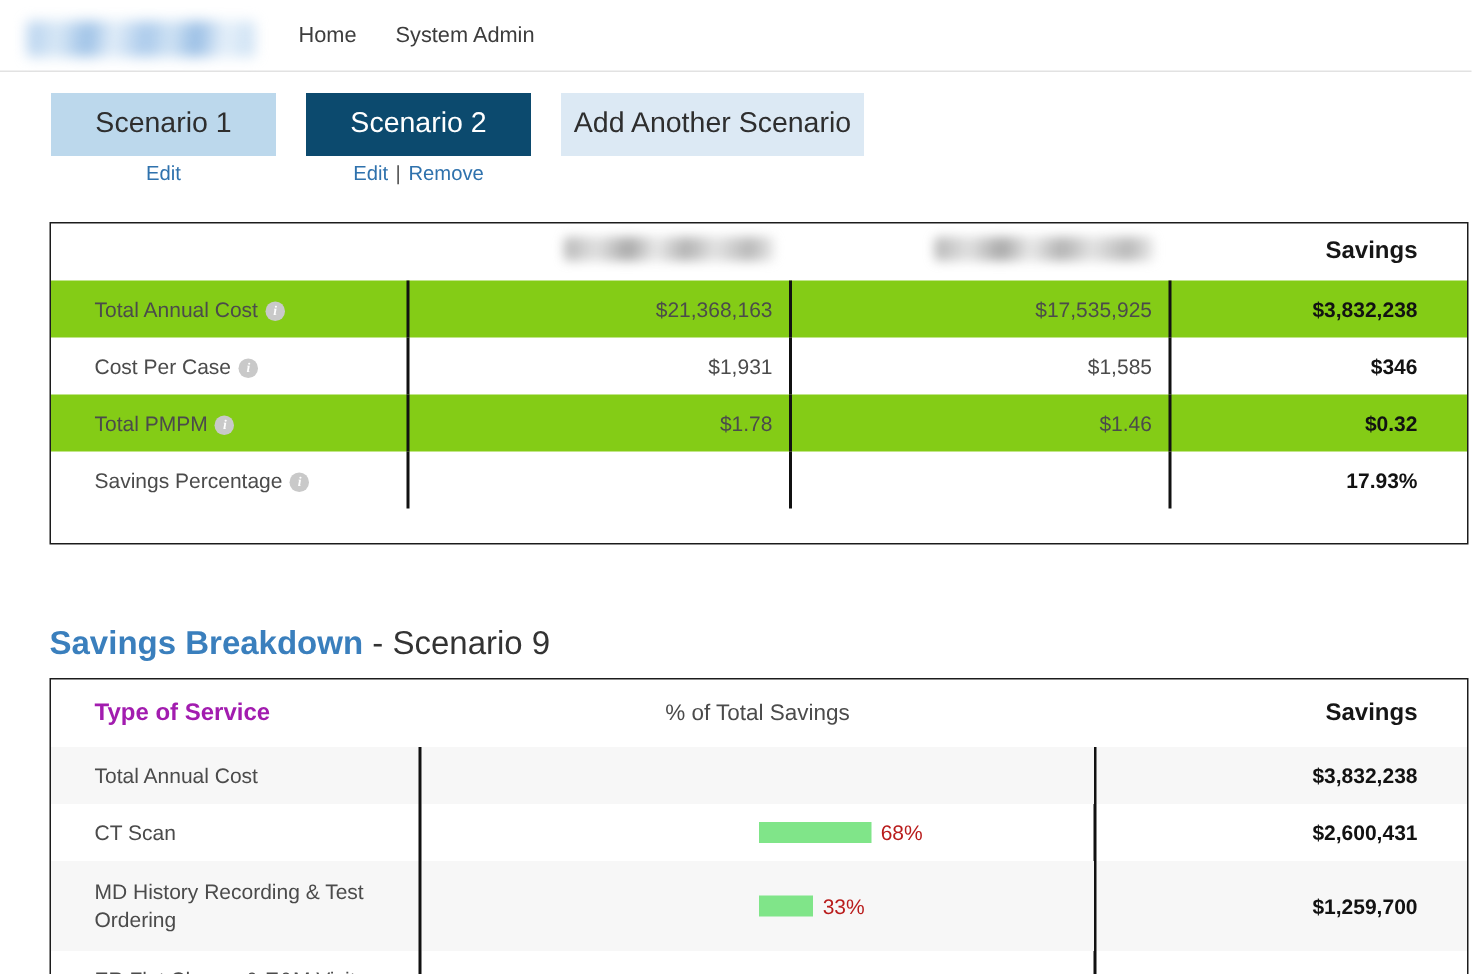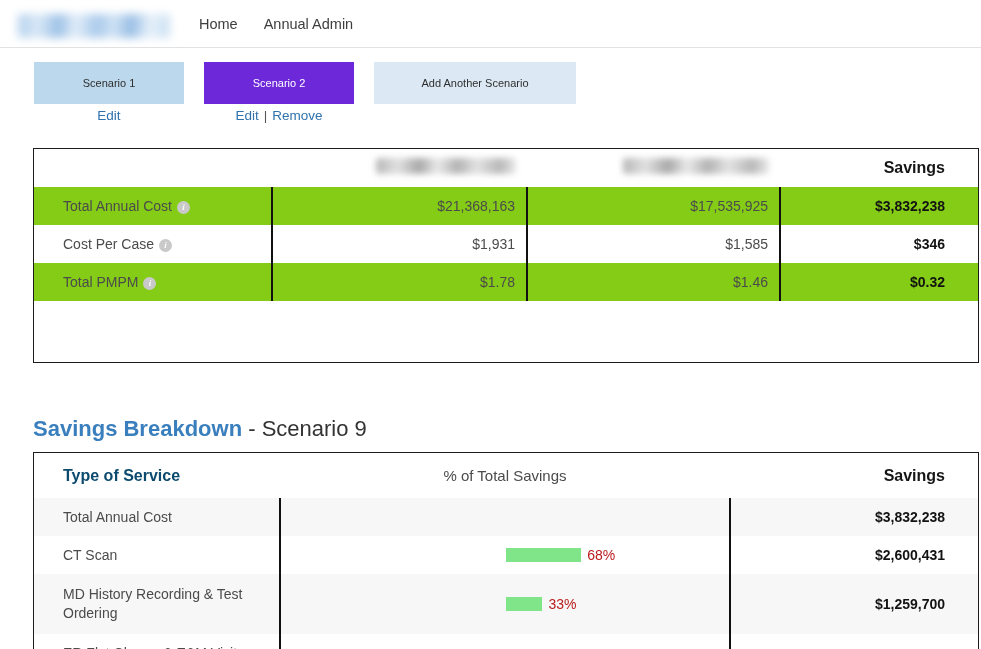--- a/index.html
+++ b/index.html
@@ -42,24 +42,24 @@
   }
   .nav-link.admin { display: flex; align-items: center; gap: 7px; padding-left: 19px; }
   .person-icon { display: block; width: 15px; height: 15px; }
 
   
   .tabbar { position: absolute; left: 0; top: 62px; width: 981px; }
   .tabs-row { position: relative; height: 42px; }
   .tab {
     position: absolute; top: 0; height: 42px;
     display: flex; align-items: center; justify-content: center;
-    font-size: 11px; cursor: pointer; white-space: nowrap;
+    font-size: 19px; cursor: pointer; white-space: nowrap;
   }
   .tab.s1 { left: 34px; width: 150px; background: #bcd8ec; color: #2e2e2e; }
-  .tab.s2 { left: 204px; width: 150px; background: #6d28d9; color: #ffffff; }
+  .tab.s2 { left: 204px; width: 150px; background: #0c4a6e; color: #ffffff; }
   .tab.add { left: 374px; width: 202px; background: #dce9f4; color: #2e2e2e; }
 
   .tab-actions { position: relative; height: 22px; }
   .acts {
     position: absolute; top: 0; height: 22px;
     display: flex; align-items: center; justify-content: center;
     gap: 5px; font-size: 13.5px;
   }
   .acts.a1 { left: 34px; width: 150px; }
   .acts.a2 { left: 204px; width: 150px; }
@@ -108,41 +108,41 @@
   .bd-heading {
     position: absolute; left: 33px; top: 416px;
     font-size: 22px; white-space: nowrap;
   }
   .bd-heading .blue { color: #3a7fbd; font-weight: bold; }
   .bd-heading .dark { color: #333333; }
 
   
   #breakdown-card { left: 33px; top: 452px; width: 946px; height: 205px; overflow: hidden; }
   .bd-head td { height: 45px; font-size: 16px; }
-  .bd-head .h-left  { padding-left: 29px !important; font-weight: bold; color: #0c4a6e; }
+  .bd-head .h-left  { padding-left: 29px !important; font-weight: bold; color: #a21caf; }
   .bd-head .h-mid   { text-align: center; color: #4b4b4b; font-size: 15px; }
   .bd-head .h-right { text-align: right; padding-right: 33px !important; font-weight: bold; color: #161616; }
   .bd-row td { font-size: 14px; height: 38px; }
   .bd-row.alt td { background: #f7f7f7; }
   .bd-name { padding-left: 29px !important; color: #4b4b4b; padding-right: 10px !important; line-height: 19px; }
   .bd-bar  { position: relative; }
   .bd-amt  { text-align: right; padding-right: 33px !important; color: #121212; font-weight: bold; font-size: 15px; }
   .bd-row td.bl { border-left: 2px solid #111; }
   .barwrap { display: flex; align-items: center; gap: 6px; padding-left: 2px; }
   .bar { height: 14px; background: #80e589; display: block; }
   .barpct { font-size: 14px; color: #b91c1c; }
 </style>
 </head>
 <body>
 
 <div class="topnav">
   <div class="brand-logo"></div>
   <div class="nav-links">
     <div class="nav-link">Home</div>
-    <div class="nav-link">Annual Admin</div>
+    <div class="nav-link">System Admin</div>
   </div>
 </div>
 
 <div class="tabbar">
   <div class="tabs-row">
     <div class="tab s1">Scenario 1</div>
     <div class="tab s2">Scenario 2</div>
     <div class="tab add">Add Another Scenario</div>
   </div>
   <div class="tab-actions">
@@ -191,20 +191,26 @@
         <td class="cmp-sav bl">$346</td>
       </tr>
 
       <tr class="cmp-row alt">
         <td class="cmp-label"><span>Total PMPM</span><span class="info-ico">i</span></td>
         <td class="cmp-val bl">$1.78</td>
         <td class="cmp-val bl">$1.46</td>
         <td class="cmp-sav bl">$0.32</td>
       </tr>
 
+      <tr class="cmp-row">
+        <td class="cmp-label"><span>Savings Percentage</span><span class="info-ico">i</span></td>
+        <td class="cmp-val bl"></td>
+        <td class="cmp-val bl"></td>
+        <td class="cmp-sav bl">17.93%</td>
+      </tr>
     </tbody>
   </table>
 </div>
 
 <div class="bd-heading">
   <span class="blue">Savings Breakdown</span><span class="dark"> - Scenario 9</span>
 </div>
 
 <div class="card" id="breakdown-card">
   <table class="tbl">

